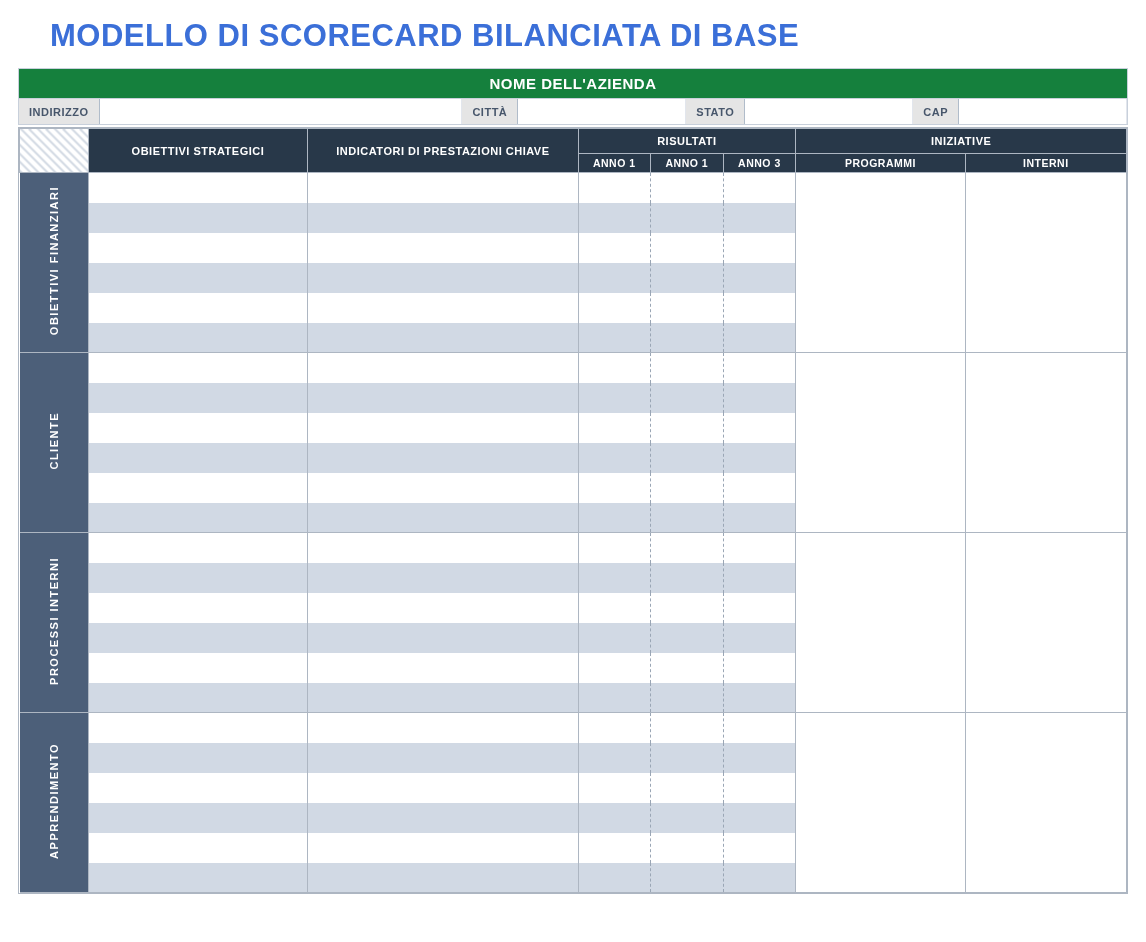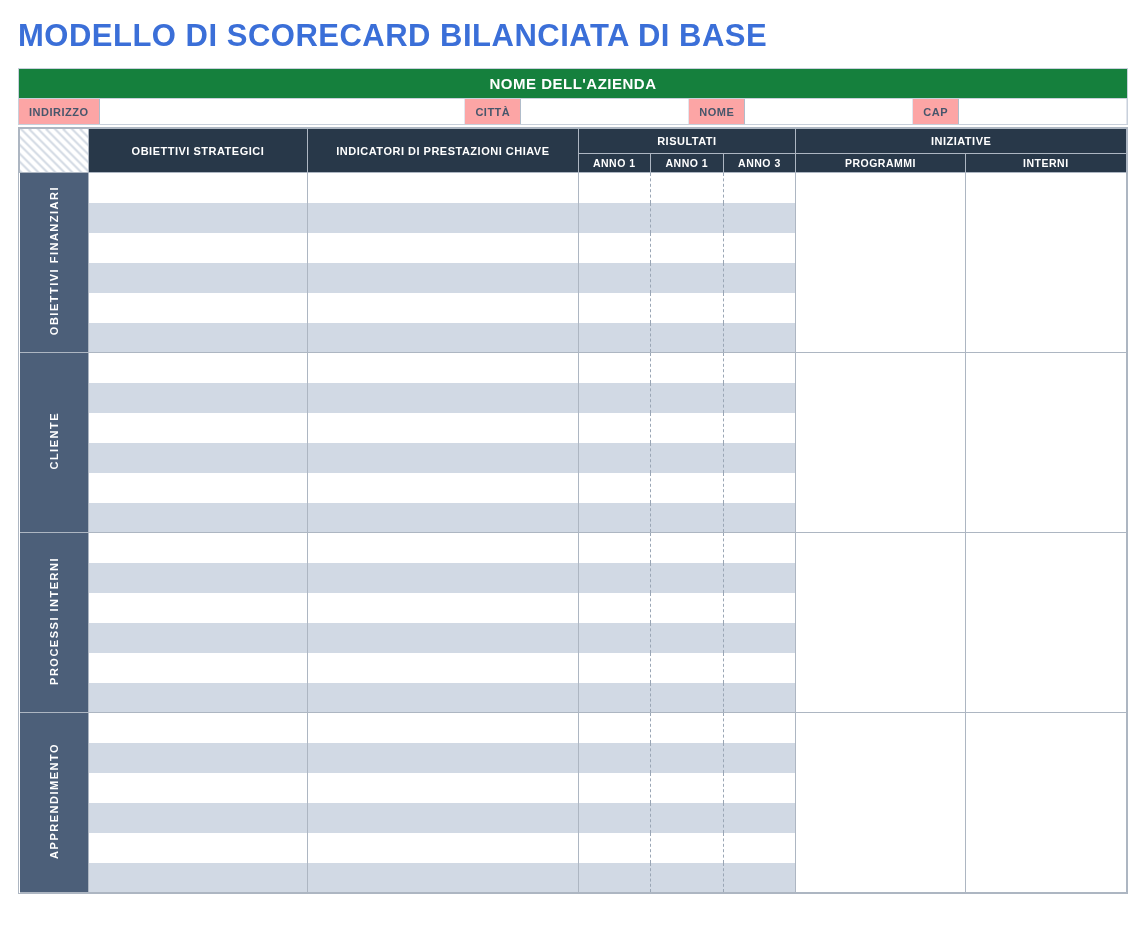--- a/index.html
+++ b/index.html
@@ -9,41 +9,42 @@
     font-family: "Century Gothic", "Segoe UI", Arial, sans-serif;
     background: #fff;
     color: #222;
   }
   .title {
     font-size: 31px;
     font-weight: 700;
     color: #3b6fd8;
     letter-spacing: 0.5px;
     margin-bottom: 14px;
+    margin-left: 32px;
   }
   .company-bar {
     background: #15803d;
     color: #fff;
     text-align: center;
     font-weight: 700;
     font-size: 15px;
     padding: 6px 0;
     border: 1px solid #c8d0db;
     letter-spacing: 0.5px;
   }
   .addr-row {
     display: flex;
     align-items: stretch;
     border-left: 1px solid #c8d0db;
     border-right: 1px solid #c8d0db;
     border-bottom: 1px solid #c8d0db;
     height: 26px;
   }
   .addr-label {
-    background: #fca5a5;
+    background: #e5e5e5;
     color: #47566b;
     font-weight: 700;
     font-size: 11px;
     display: flex;
     align-items: center;
     justify-content: center;
     padding: 0 10px;
     letter-spacing: 0.5px;
     border-right: 1px solid #b0bcca;
   }
@@ -128,21 +129,21 @@
 
 <div class="title">MODELLO DI SCORECARD BILANCIATA DI BASE</div>
 
 <div class="company-bar">NOME DELL'AZIENDA</div>
 
 <div class="addr-row">
   <div class="addr-label">INDIRIZZO</div>
   <input class="addr-input" value="" style="">
   <div class="addr-label">CITTÀ</div>
   <input class="addr-input small" value="" style="">
-  <div class="addr-label">NOME</div>
+  <div class="addr-label">STATO</div>
   <input class="addr-input small" value="" style="">
   <div class="addr-label">CAP</div>
   <input class="addr-input tiny" value="" style="">
 </div>
 
 <div class="grid">
 <table>
   <colgroup>
     <col class="corner">
         <col class="obj">

